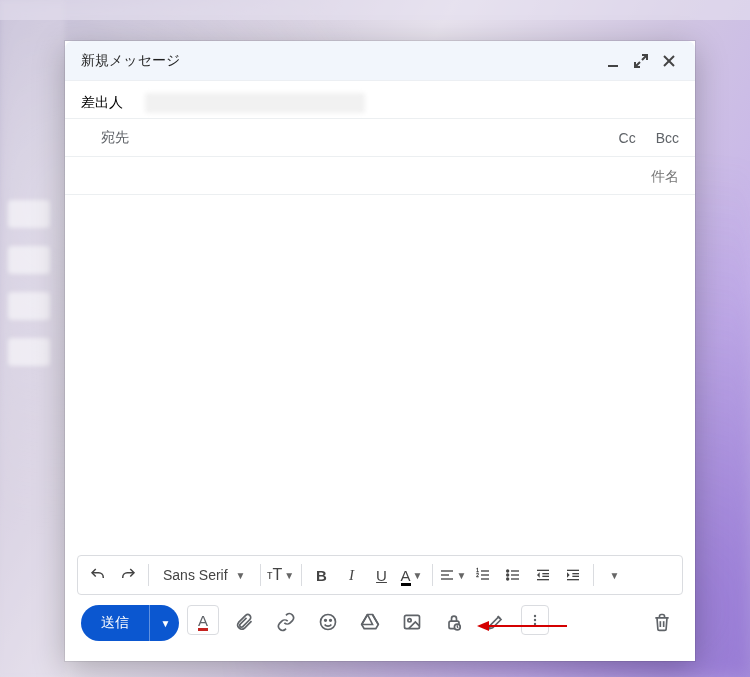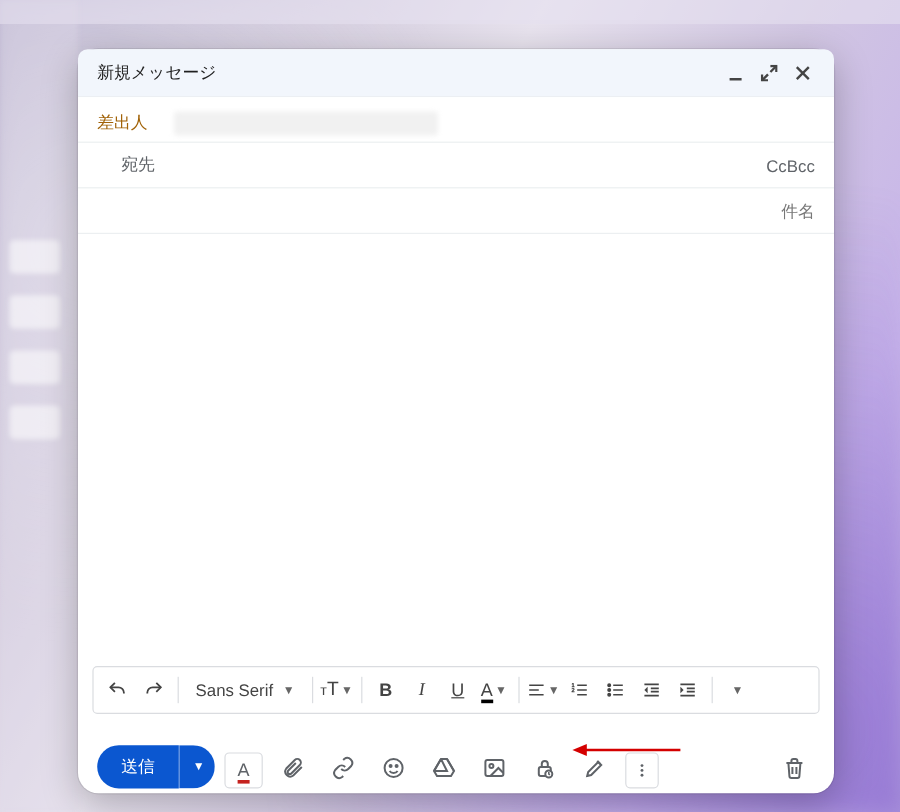--- a/index.html
+++ b/index.html
@@ -19,46 +19,46 @@
     filter: blur(8px);
   }
   .blurbar { position:absolute; left:0; top:0; right:0; height:20px; background:rgba(230,225,240,0.6); }
   .blurleft { position:absolute; left:0; top:0; bottom:0; width:65px; background:rgba(225,220,235,0.35); filter:blur(2px);}
   .leftitems { position:absolute; left:8px; top:200px; display:flex; flex-direction:column; gap:18px; }
   .leftitems div { width:42px; height:28px; background:rgba(255,255,255,0.55); border-radius:4px; filter:blur(2px);}
   .compose {
     position:absolute;
     left:65px; top:41px; width:630px; height:620px;
     background:#fff;
-    border-radius:17px;
+    border-radius:0;
     box-shadow: 0 8px 30px rgba(0,0,0,0.25), 0 0 0 1px rgba(0,0,0,0.08);
     display:flex; flex-direction:column;
   }
   .titlebar {
     height:40px; background:#f2f6fc;
     border-radius:8px 8px 0 0;
     display:flex; align-items:center;
     padding:0 12px 0 16px;
     border-bottom:1px solid #eceff3;
   }
   .titlebar .title { font-size:14px; color:#1f1f1f; flex:1; }
   .winicon { width:28px; height:28px; display:flex; align-items:center; justify-content:center; color:#444; cursor:pointer; }
   .winicon svg { width:14px; height:14px; stroke:#444; stroke-width:2; fill:none; }
   .row {
     display:flex; align-items:center;
     padding:0 16px; min-height:38px;
     border-bottom:1px solid #eceff1;
     font-size:14px; color:#555;
   }
   .row.from { padding-top:6px; }
-  .row.from .label { color:#a16207; margin-right:22px;text-align:center; }
+  .row.from .label { color:#000000; margin-right:22px;text-align:center; }
   .row.from .redact { width:220px; height:20px; background:#f1f1f1; border-radius:3px; filter:blur(2px); }
   .row.to .label { color:#5f6368; flex:0 0 auto;margin-left:20px; }
   .row.to .spacer { flex:1; }
-  .ccbcc { color:#5f6368; font-size:14px; margin-left:0; cursor:pointer; }
+  .ccbcc { color:#5f6368; font-size:14px; margin-left:20px; cursor:pointer; }
   .row.subject input {
     border:none; outline:none; width:100%; font-size:14px; color:#202124; background:transparent;text-align:right;
   }
   .row.subject input::placeholder { color:#777; }
   .body { flex:1; padding:10px 16px; }
   .body-text { width:100%; height:100%; border:none; outline:none; resize:none; font-size:14px; }
 
   .fmtbar {
     margin:0 12px 10px 12px;
     border:1px solid #dadce0; border-radius:4px;
@@ -77,21 +77,21 @@
     min-width:92px; padding:0 8px; height:28px;
     display:flex; align-items:center; gap:6px;
     color:#444; font-size:14px; cursor:pointer; border-radius:4px;
   }
   .caret { font-size:10px; color:#666; margin-left:2px; }
   .combo { display:flex; align-items:center; }
   .underlineA { position:relative; display:inline-block; line-height:1; }
   .underlineA::after { content:""; position:absolute; left:0; right:0; bottom:-3px; height:3px; background:#000; }
 
   .bottombar {
-    height:56px; display:flex; align-items:flex-end;
+    height:56px; display:flex; align-items:flex-start;
     padding:0 16px 4px 16px; gap:8px;
   }
   .sendgrp { display:flex; }
   .sendbtn {
     background:#0b57d0; color:#fff; border:none;
     height:36px; padding:0 20px; font-size:14px;
     border-radius:18px 0 0 18px; cursor:pointer;
     font-weight:500;
   }
   .sendmore {

